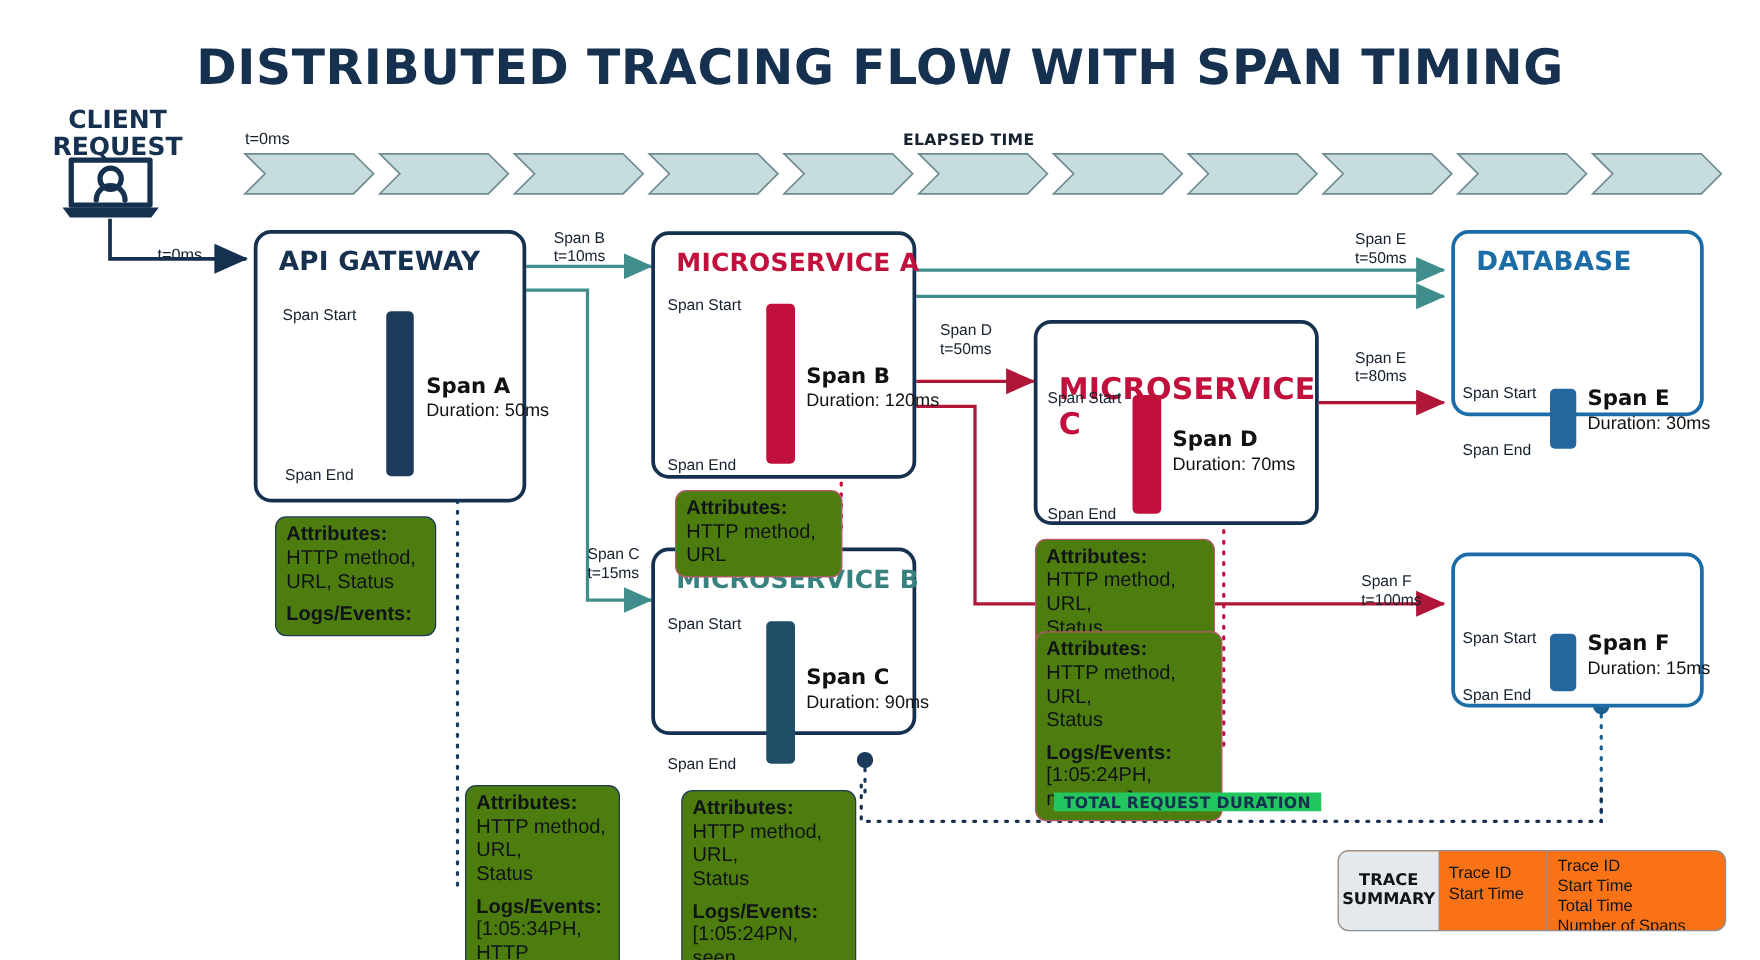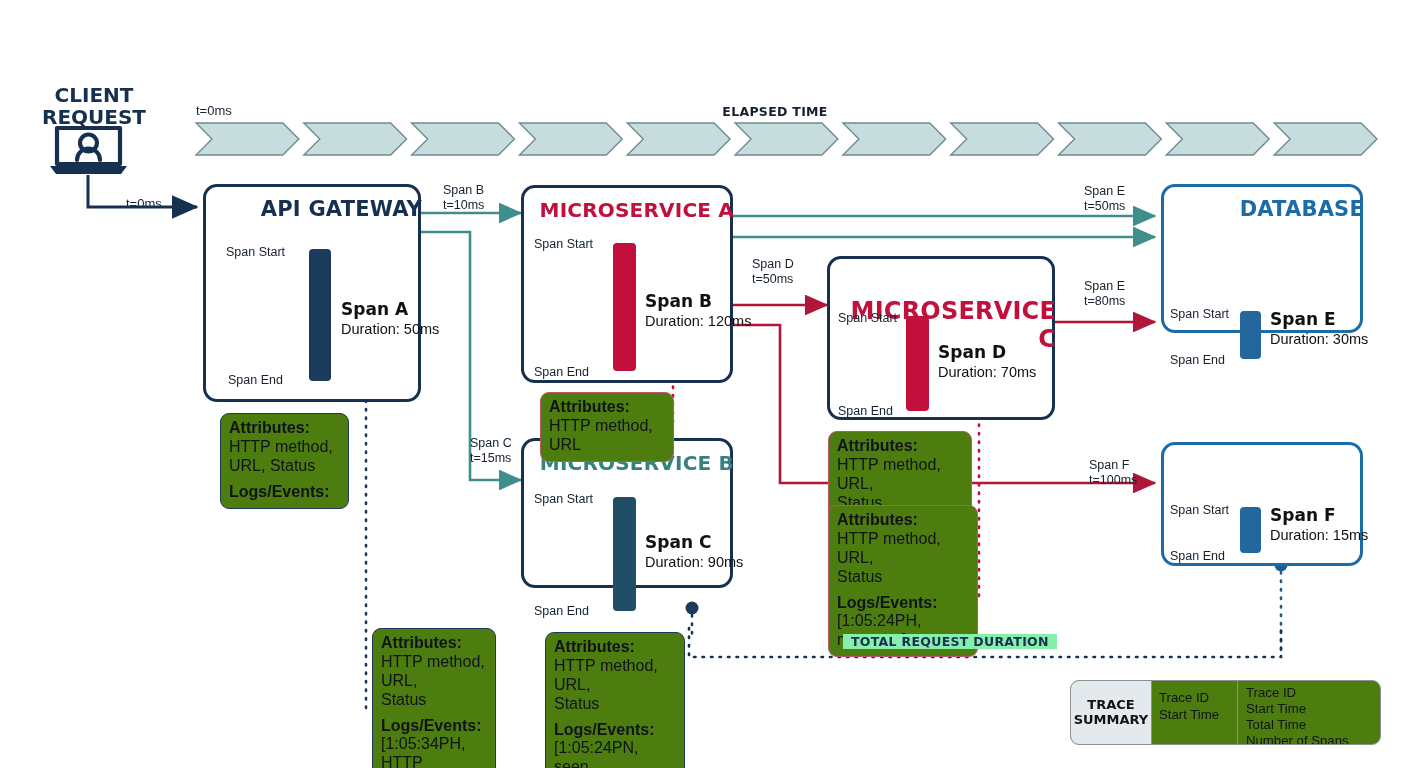--- a/index.html
+++ b/index.html
@@ -16,61 +16,62 @@
     font-family:"DejaVu Sans",sans-serif;
   }
 
   .t0label{position:absolute;left:196px;top:103px;font-size:13px;color:#15212e;}
   .elapsed{position:absolute;left:655px;top:104px;width:240px;text-align:center;
     font-size:12.5px;font-weight:bold;color:#15212e;letter-spacing:.3px;
     font-family:"DejaVu Sans",sans-serif;}
 
   
   .node{position:absolute;background:#fff;border-radius:14px;box-sizing:border-box;}
-  .node .ntitle{position:absolute;left:4px;top:10px;width:100%;text-align:right;
+  .node .ntitle{position:absolute;left:17px;top:10px;width:100%;text-align:left;
      font-size:21px;font-weight:bold;letter-spacing:.2px;font-family:"DejaVu Sans",sans-serif;}
   .spanlab{position:absolute;font-size:12.5px;color:#15212e;white-space:nowrap;}
   .bar{position:absolute;border-radius:4px;}
   .spname{position:absolute;font-size:17px;font-weight:bold;color:#111;white-space:nowrap;
      font-family:"DejaVu Sans",sans-serif;}
   .spdur{position:absolute;font-size:14.5px;color:#111;white-space:nowrap;}
 
   
   .attr{position:absolute;background:#4d7c0f;border:1.6px solid #1d3a57;border-radius:9px;
     padding:5px 8px 6px 8px;box-sizing:border-box;font-size:16px;color:#101418;line-height:1.18;}
   .attr.red{border-color:#b9576f;}
   .attr b{font-weight:bold;}
   .attr .gap{height:7px;}
 
   .totdur{position:absolute;left:843px;top:634px;font-size:12.5px;font-weight:bold;
-    color:#16304f;letter-spacing:.3px;background:#86efac;padding:0 8px;
+    color:#16304f;letter-spacing:.3px;background:#22c55e;padding:0 8px;
     font-family:"DejaVu Sans",sans-serif;}
 
   
   .trace{position:absolute;left:1070px;top:680px;width:311px;height:65px;
-    border:1.6px solid #8c9196;border-radius:9px;background:#4d7c0f;display:flex;
+    border:1.6px solid #8c9196;border-radius:9px;background:#f97316;display:flex;
     box-sizing:border-box;overflow:hidden;}
   .trace .c1{width:80px;background:#e3e9ec;display:flex;align-items:center;justify-content:center;
     font-size:13px;font-weight:bold;line-height:1.15;text-align:center;color:#101418;
     font-family:"DejaVu Sans",sans-serif;}
   .trace .c2{width:86px;border-left:1.4px solid #8c9196;padding:9px 0 0 7px;font-size:13.2px;
     line-height:1.25;color:#101418;box-sizing:border-box;}
   .trace .c3{flex:1;border-left:1.4px solid #8c9196;padding:4px 0 0 8px;font-size:13.2px;
     line-height:1.22;color:#101418;box-sizing:border-box;}
 
   .clientlab{position:absolute;left:24px;top:84px;width:140px;text-align:center;
     font-size:20px;font-weight:bold;color:#16304f;line-height:1.12;
     font-family:"DejaVu Sans",sans-serif;}
   .t0ms2{position:absolute;left:126px;top:196px;font-size:13px;color:#15212e;}
 </style>
 </head>
 <body>
 
 <div class="stage">
 
+  <div class="title">DISTRIBUTED TRACING FLOW WITH SPAN TIMING</div>
 
   <div class="t0label">t=0ms</div>
   <div class="elapsed">ELAPSED TIME</div>
 
   <div class="clientlab">
     <span>CLIENT</span><br><span>REQUEST</span>
   </div>
   <div class="t0ms2">t=0ms</div>
 
   <svg class="wires" viewBox="0 0 1408 768">

